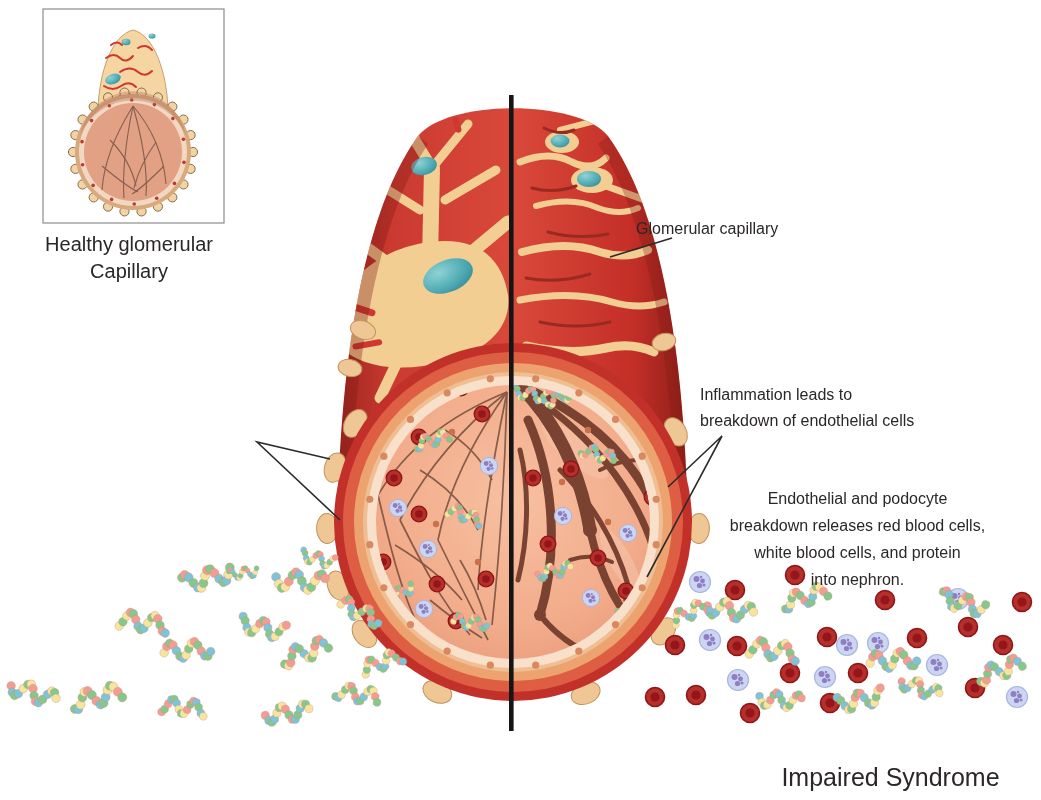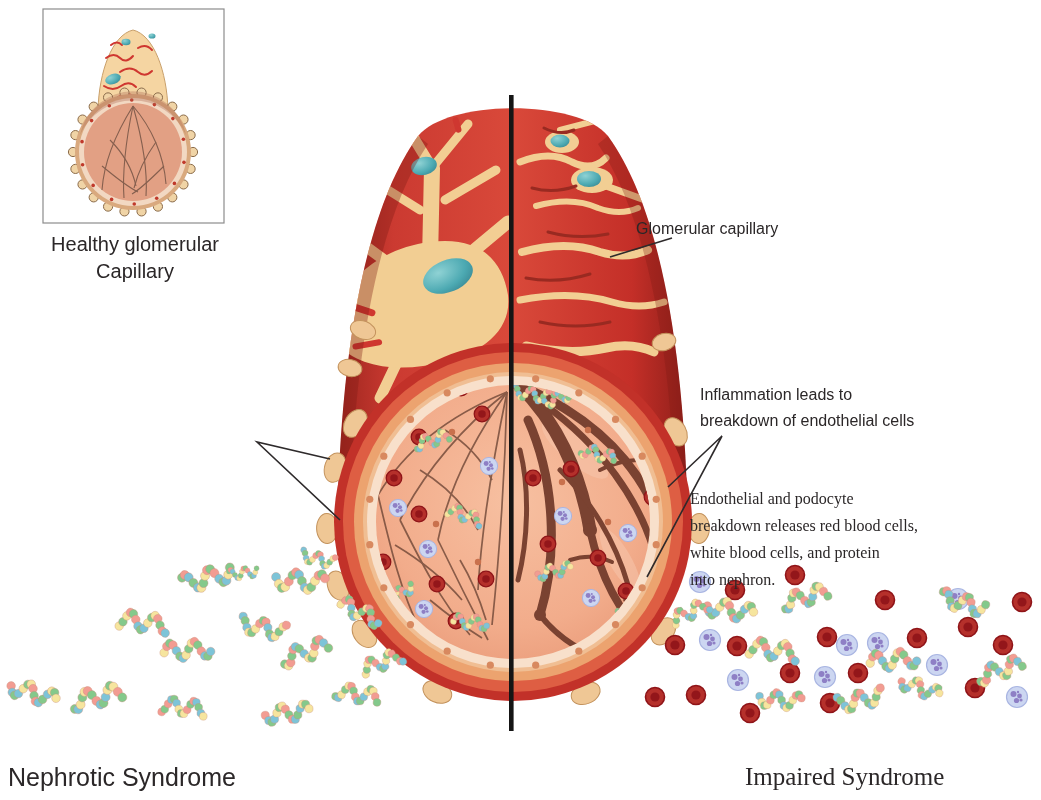--- a/index.html
+++ b/index.html
@@ -1,21 +1,21 @@
 <!DOCTYPE html>
 <html><head>
 <meta charset="utf-8">
 <style>
   html,body{margin:0;padding:0;background:#ffffff;}
   .stage{position:relative;width:1041px;height:800px;background:#fff;overflow:hidden;
          font-family:"Liberation Sans",sans-serif;color:#2b2728;}
   .stage svg{position:absolute;left:0;top:0;}
   .lbl{position:absolute;white-space:pre-line;font-size:16px;line-height:27px;color:#2b2728;}
   .lbl.big{font-size:25px;line-height:28px;}
-  .lbl.right{text-align:left;font-family:Liberation Serif, serif;}
+  .lbl.right{text-align:center;}
   .lbl.center{text-align:center;}
 </style>
 </head>
 <body>
 
 <div class="stage">
 
 <svg width="1041" height="800" viewBox="0 0 1041 800">
   <defs>
     <linearGradient id="tubeGrad" x1="0" y1="0" x2="1" y2="0">
@@ -1166,30 +1166,29 @@
 
   <rect x="509" y="95" width="4.6" height="636" fill="#151515"></rect>
 
   <g stroke="#2e2a2b" stroke-width="1.6" fill="none">
     <path d="M 610 257 L 672 238"></path>
     <path d="M 330 459 L 257 442 L 340 520"></path>
     <path d="M 668 487 L 722 436 L 647 577"></path>
   </g>
 </svg>
 
-<div class="lbl center" style="left:10px;top:231px;width:250px;font-size:20px;">Healthy glomerular Capillary</div>
+<div class="lbl center" style="left:4px;top:231px;width:250px;font-size:20px;">Healthy glomerular Capillary</div>
 
 <div class="lbl" style="left:636px;top:215px;">Glomerular capillary</div>
 
 
 <div class="lbl" style="left:700px;top:382px;line-height:26px;">Inflammation leads to
 breakdown of endothelial cells</div>
 
 <div class="lbl right" style="left:690px;top:485px;width:335px;line-height:27px;">Endothelial and podocyte
 breakdown releases red blood cells,
 white blood cells, and protein
 into nephron.</div>
 
-<div class="lbl big" style="left:8px;top:763px;">Nephrotic Syndrome</div>
 
 <div class="lbl big right" style="left:745px;top:763px;width:291px;">Impaired Syndrome</div>
 
 </div>
 
 </body></html>

